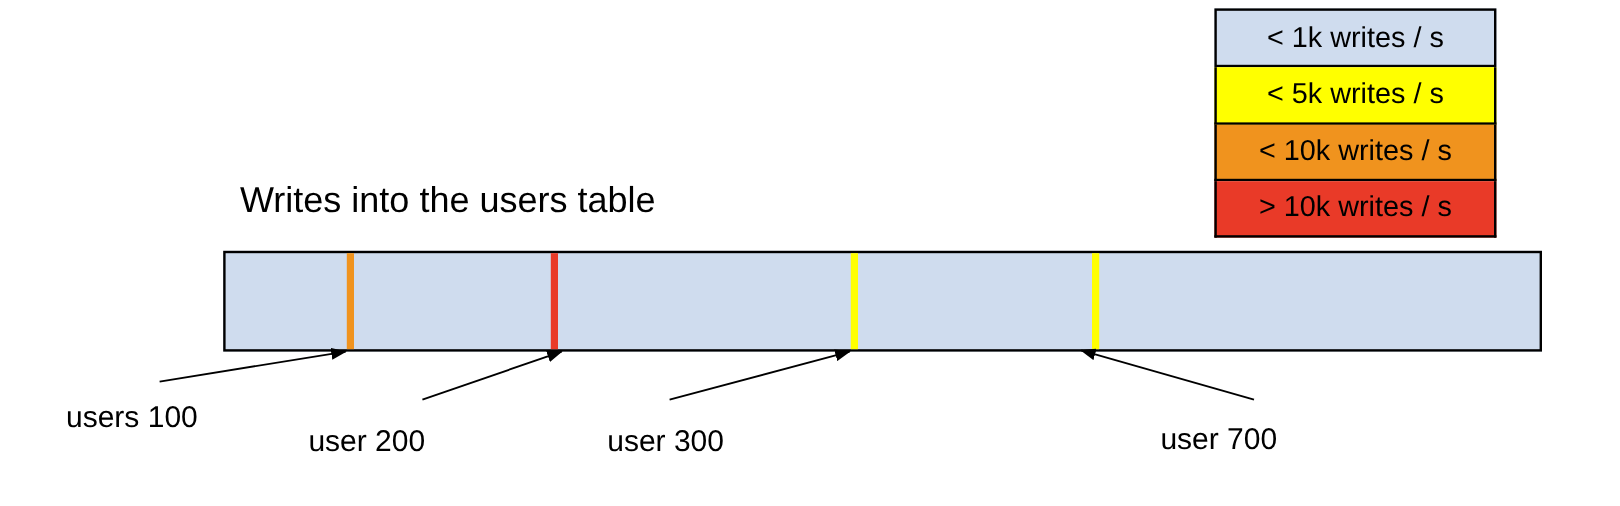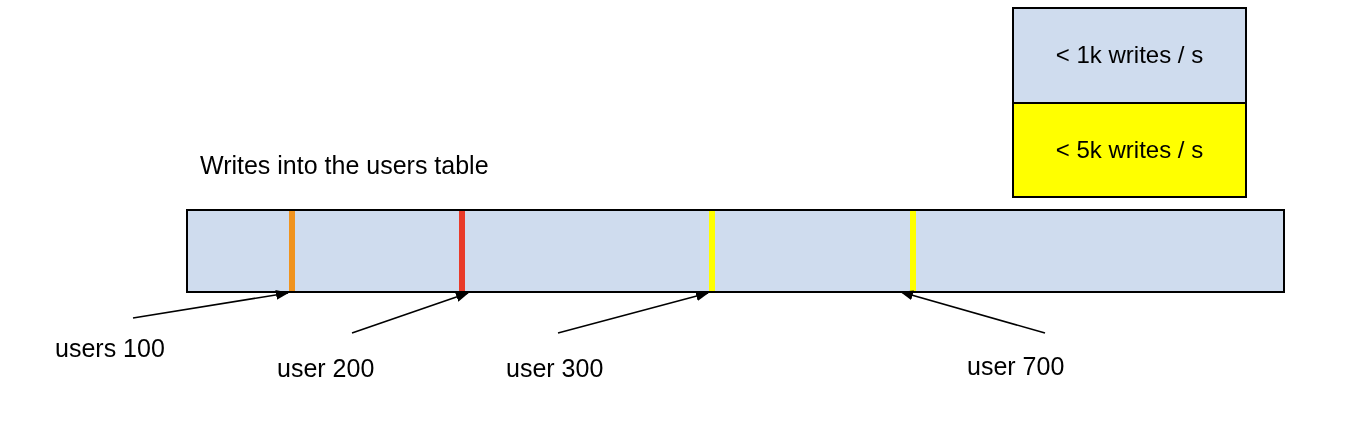--- a/index.html
+++ b/index.html
@@ -39,21 +39,21 @@
     font-size: 24px;
     white-space: nowrap;
   }
   .legend-row + .legend-row { border-top: none; }
 
   
   .title {
     position: absolute;
     left: 200px;
     top: 151px;
-    font-size: 25px;
+    font-size: 30px;
     white-space: nowrap;
   }
 
   
   .bar {
     position: absolute;
     left: 186px;
     top: 209px;
     width: 1099px;
     height: 84px;
@@ -71,21 +71,21 @@
   .stripe.m2 { left: 521px; }
   .stripe.m3 { left: 722px; }
 
   
   .user-label {
     position: absolute;
     font-size: 25px;
     white-space: nowrap;
   }
   .user-label.u0 { left: 55px;  top: 334px; }
-  .user-label.u1 { left: 277px; top: 354px; }
+  .user-label.u1 { left: 257px; top: 354px; }
   .user-label.u2 { left: 495px; top: 354px; margin-left: 11px; }
   .user-label.u3 { left: 967px; top: 352px; }
 
   
   .arrows {
     position: absolute;
     left: 0;
     top: 0;
     width: 1350px;
     height: 422px;
@@ -93,20 +93,22 @@
   }
 </style>
 </head>
 <body>
 
 <div class="canvas">
 
   <div class="legend">
     <div class="legend-row" style="background-color: rgb(207, 220, 238);">&lt; 1k writes / s</div>
     <div class="legend-row" style="background-color: rgb(255, 255, 0);">&lt; 5k writes / s</div>
+    <div class="legend-row" style="background-color: rgb(240, 147, 30);">&lt; 10k writes / s</div>
+    <div class="legend-row" style="background-color: rgb(233, 58, 40);">&gt; 10k writes / s</div>
   </div>
 
   <div class="title">Writes into the users table</div>
 
   <div class="bar" style="background-color: rgb(207, 220, 238);">
     <div class="stripe m0" style="background-color: rgb(240, 147, 30);"></div>
     <div class="stripe m1" style="background-color: rgb(233, 58, 40);"></div>
     <div class="stripe m2" style="background-color: rgb(255, 255, 0);"></div>
     <div class="stripe m3" style="background-color: rgb(255, 255, 0);"></div>
   </div>

